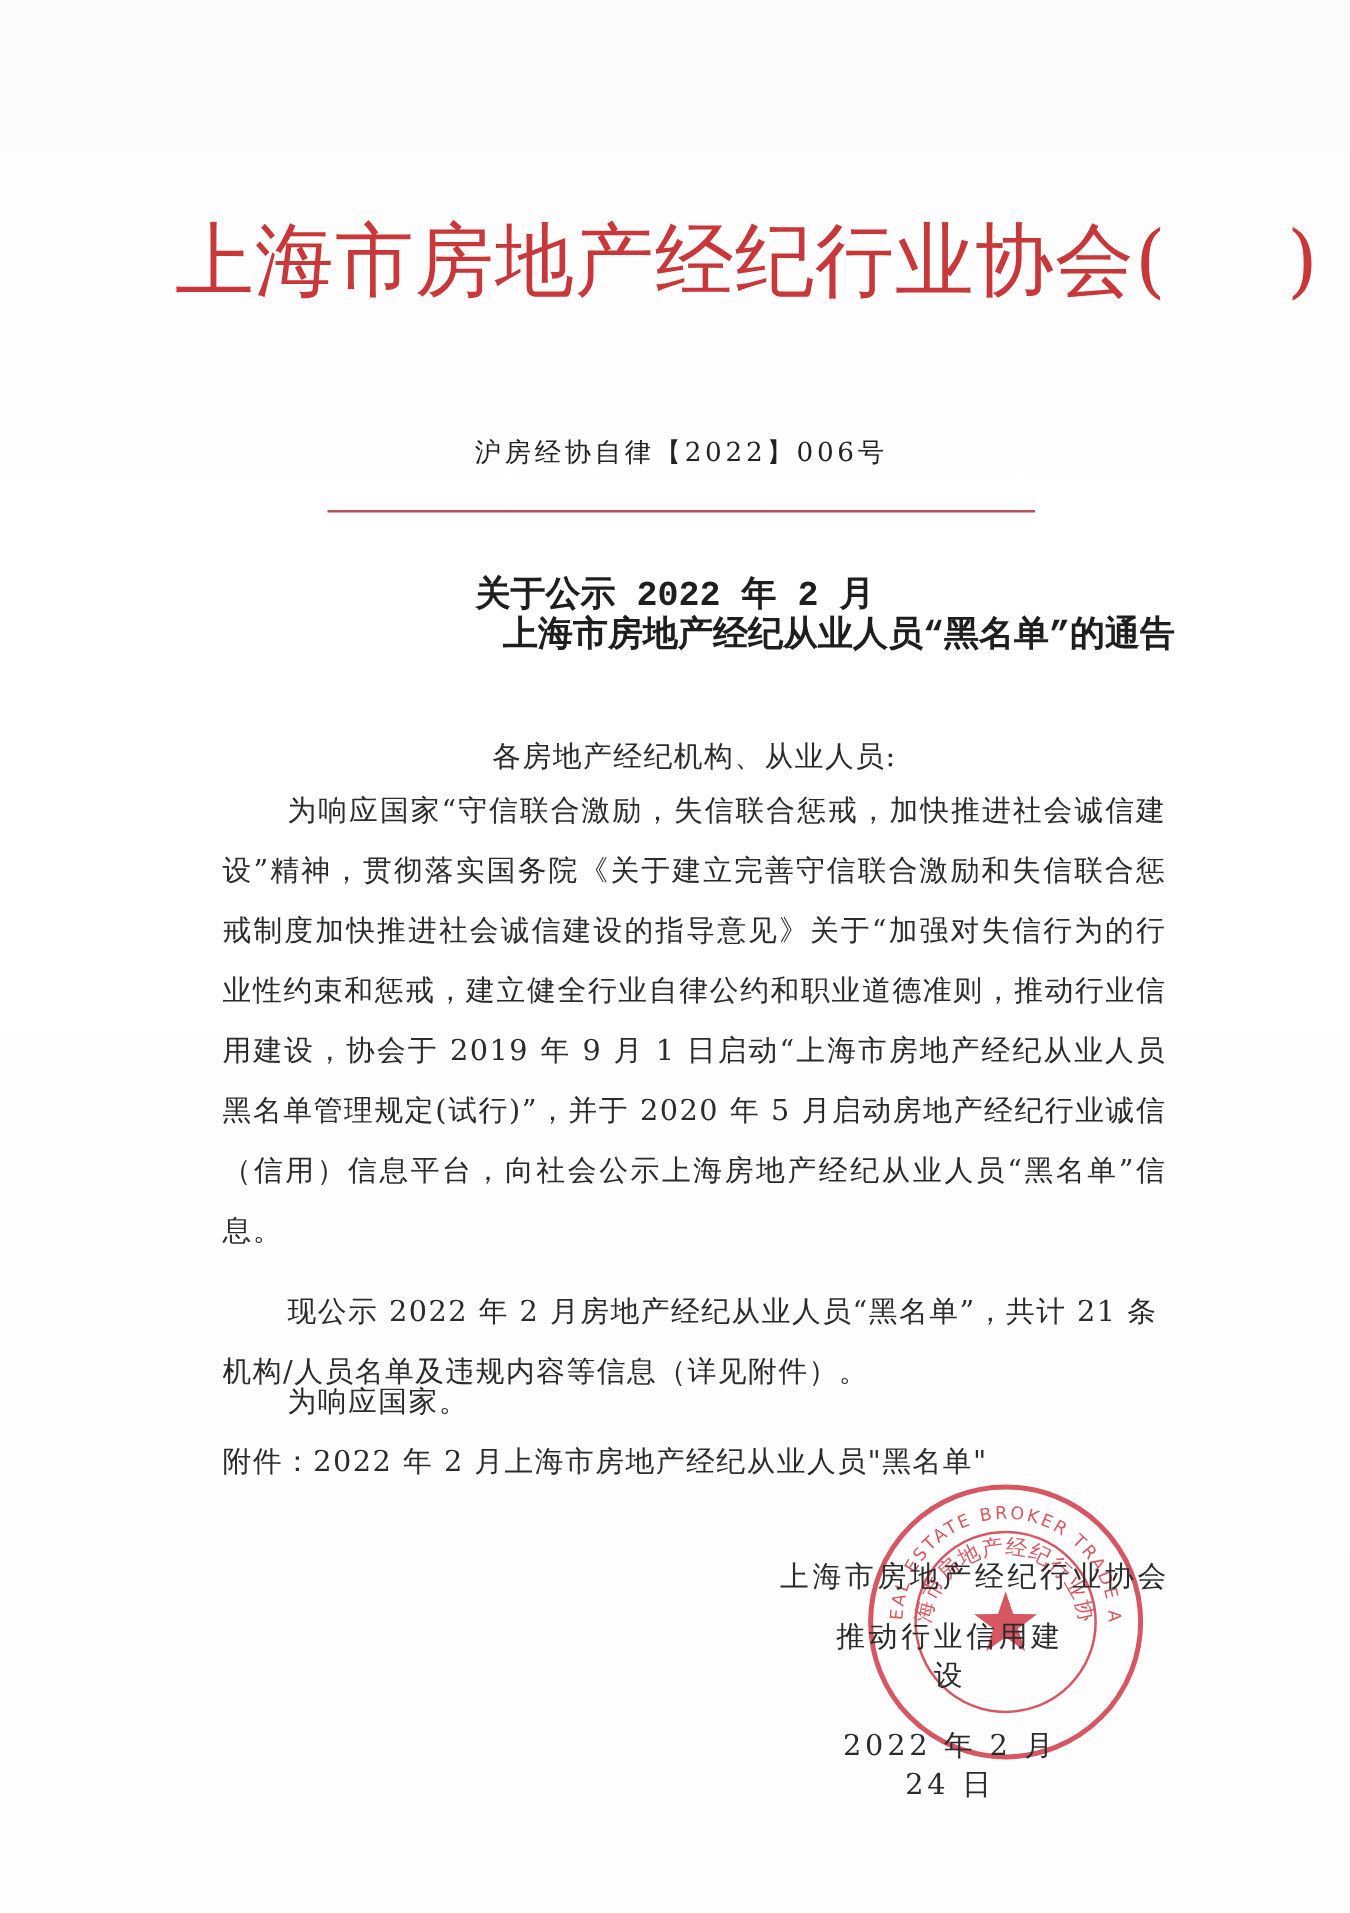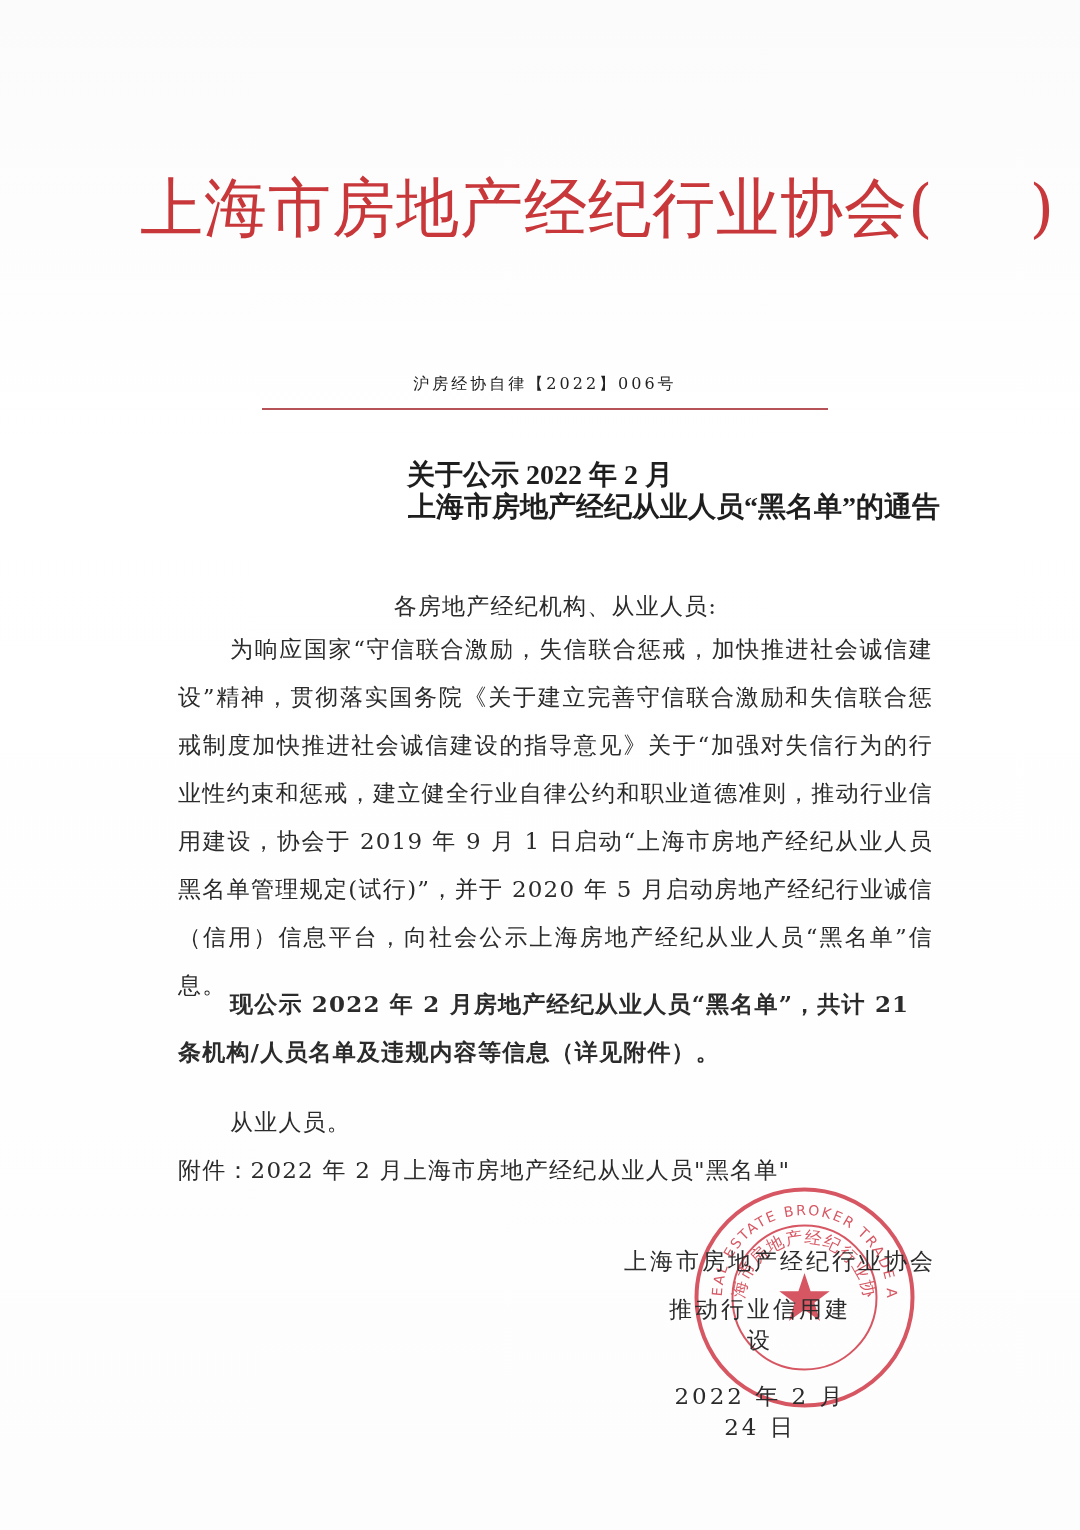--- a/index.html
+++ b/index.html
@@ -30,59 +30,59 @@
       transform: scaleY(1.02);
       transform-origin: left top;
     }
     .header-title .paren-gap {
       display: inline-block;
       width: 96px;
     }
     .doc-number {
       position: absolute;
       left: 262px;
-      top: 374px;
+      top: 348px;
       width: 566px;
       text-align: center;
-      font-size: 16px;
+      font-size: 21px;
       letter-spacing: 3px;
       color: #222;
     }
     .red-rule {
       position: absolute;
       left: 262px;
       top: 408px;
       width: 566px;
       height: 2px;
       background: #b55358;
     }
     .title-line {
       position: absolute;
       left: 140px;
       width: 800px;
       text-align: center;
-      font-family: Liberation Serif, serif;
+      font-family: Liberation Mono, monospace;
       font-weight: bold;
       font-size: 28px;
       color: #1e1e1e;
     }
     .title-1 { top: 456px; }
     .title-2 { top: 488px; text-align: right; }
     .body-text {
       position: absolute;
       left: 178px;
       width: 755px;
       font-size: 23px;
       line-height: 48px;
       color: #2b2b2b;
       letter-spacing: 1.2px;
     }
     .salutation { top: 582px; text-align: center; }
     .para-1 { top: 625px; text-indent: 52px; text-align: justify; }
-    .para-2 { top: 980px; text-indent: 52px; font-weight: bold; }
+    .para-2 { top: 1026px; text-indent: 52px; }
     .closing { top: 1098px; text-indent: 52px; }
     .attachment { top: 1146px; }
     .signature {
       position: absolute;
       left: 610px;
       width: 340px;
       text-align: center;
       font-size: 23px;
       letter-spacing: 3px;
       color: #2b2b2b;
@@ -110,21 +110,21 @@
 
 <div class="doc-number">沪房经协自律【2022】006号</div>
 <div class="red-rule"></div>
 
 <div class="title-line title-1">关于公示 2022 年 2 月</div>
 <div class="title-line title-2">上海市房地产经纪从业人员“黑名单”的通告</div>
 
 <div class="body-text salutation">各房地产经纪机构、从业人员:</div>
 <div class="body-text para-1">为响应国家“守信联合激励，失信联合惩戒，加快推进社会诚信建设”精神，贯彻落实国务院《关于建立完善守信联合激励和失信联合惩戒制度加快推进社会诚信建设的指导意见》关于“加强对失信行为的行业性约束和惩戒，建立健全行业自律公约和职业道德准则，推动行业信用建设，协会于 2019 年 9 月 1 日启动“上海市房地产经纪从业人员黑名单管理规定(试行)”，并于 2020 年 5 月启动房地产经纪行业诚信（信用）信息平台，向社会公示上海房地产经纪从业人员“黑名单”信息。</div>
 <div class="body-text para-2">现公示 2022 年 2 月房地产经纪从业人员“黑名单”，共计 21 条机构/人员名单及违规内容等信息（详见附件）。</div>
-<div class="body-text closing">从业人员。</div>
+<div class="body-text closing">为响应国家。</div>
 <div class="body-text attachment">附件：2022 年 2 月上海市房地产经纪从业人员"黑名单"</div>
 
 <svg class="seal" viewBox="0 0 225 225">
   <defs>
     <path id="sealOuterArc" d="M 30 112.5 A 82.5 82.5 0 1 1 195 112.5"></path>
     <path id="sealInnerArc" d="M 52 118 A 60 60 0 1 1 172 118"></path>
   </defs>
   <circle cx="112.5" cy="112.5" r="108" fill="none" stroke="#d03a48" stroke-width="4"></circle>
   <circle cx="112.5" cy="112.5" r="72" fill="none" stroke="#d03a48" stroke-width="2"></circle>
   <text font-family="DejaVu Sans, sans-serif" font-size="14" fill="#d03a48" letter-spacing="2">

